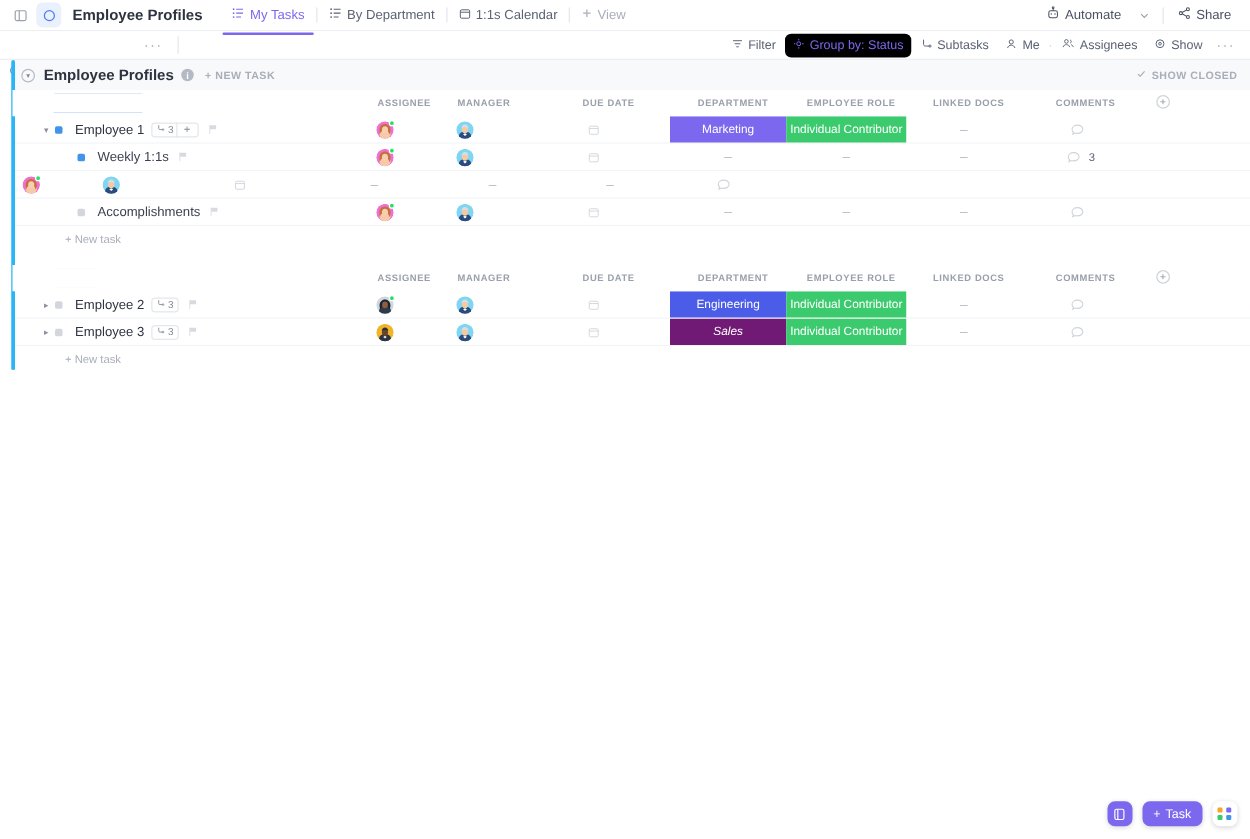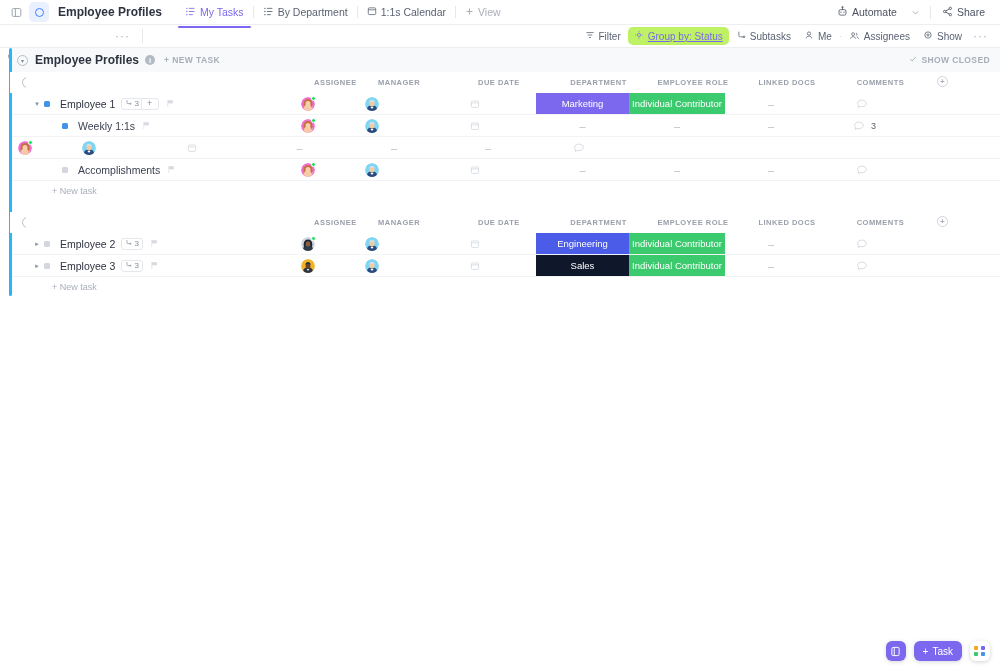--- a/index.html
+++ b/index.html
@@ -78,21 +78,21 @@
   }
   .search-input::placeholder { color: #a9aeb9; }
   .dots-btn { color: #a9aeb9; font-size: 12px; padding: 0 8px; letter-spacing: 1px; line-height: 1; }
   .sb-divider { width: 1px; height: 14px; background: #e6e8ec; margin-left: 4px; }
   .sb-right { margin-left: auto; display: flex; align-items: center; gap: 1px; padding-right: 8px; }
   .sb-item {
     display: flex; align-items: center; gap: 4px;
     font-size: 10px; color: #5a6273; padding: 3px 6px; border-radius: 5px;
     white-space: nowrap;
   }
-  .sb-item.highlight { background: #bef264; color: #7b68ee; text-decoration: underline; }
+  .sb-item.highlight { background: #000000; color: #7b68ee; }
 
   
   .content { background: #fff; }
   .list-block { position: relative; padding-left: 10px; }
   .list-accent {
     position: absolute; left: 9px; top: 0; bottom: 0; width: 3px;
     background: #29b6f6; border-radius: 2px;
   }
 
   .list-header {
@@ -139,21 +139,21 @@
   }
 
   
   .col-head {
     height: 15px; display: flex; align-items: flex-end;
     font-size: 7.5px; letter-spacing: .5px; color: #9aa0ab;
     font-weight: bold; text-transform: uppercase;
     background: #fff; padding-bottom: 3px;
   }
   .group-head-row { position: relative; background: #fff; }
-  .group-head-row .col-head { position: absolute; left: 16px; right: 0; top: 3px; }
+  .group-head-row .col-head { position: absolute; left: 4px; right: 0; top: 3px; }
 
   
   .task-row {
     height: 22px; display: flex; align-items: center;
     border-bottom: 1px solid #f1f3f5;
     background: #fff;
   }
 
   .c-name   { width: 283px; display: flex; align-items: center; padding-left: 22px; flex: 0 0 auto; }
   .c-name.sub  { padding-left: 50px; }
@@ -852,21 +852,21 @@
         </span>
       </div>
       <div class="c-due">
         <span style="color:#d3d7dd;display:flex;">
           <svg width="10" height="10" viewBox="0 0 14 14" fill="none" stroke="currentColor" stroke-width="1.1">
             <rect x="2" y="2.8" width="10" height="9" rx="1.4"></rect>
               <line x1="2" y1="5.4" x2="12" y2="5.4"></line>
           </svg>
         </span>
       </div>
-      <div class="c-dept" style="background:#0f172a;">
+      <div class="c-dept" style="background:#701a75;font-style:italic;">
         <span class="cell-chip">Sales</span>
       </div>
       <div class="c-role" style="background:#3cca6e;">
         <span class="cell-chip">Individual Contributor</span>
       </div>
       <div class="c-docs">
         <span class="dash">–</span>
       </div>
       <div class="c-comments">
         <span style="color:#cfd4db;display:flex;">

